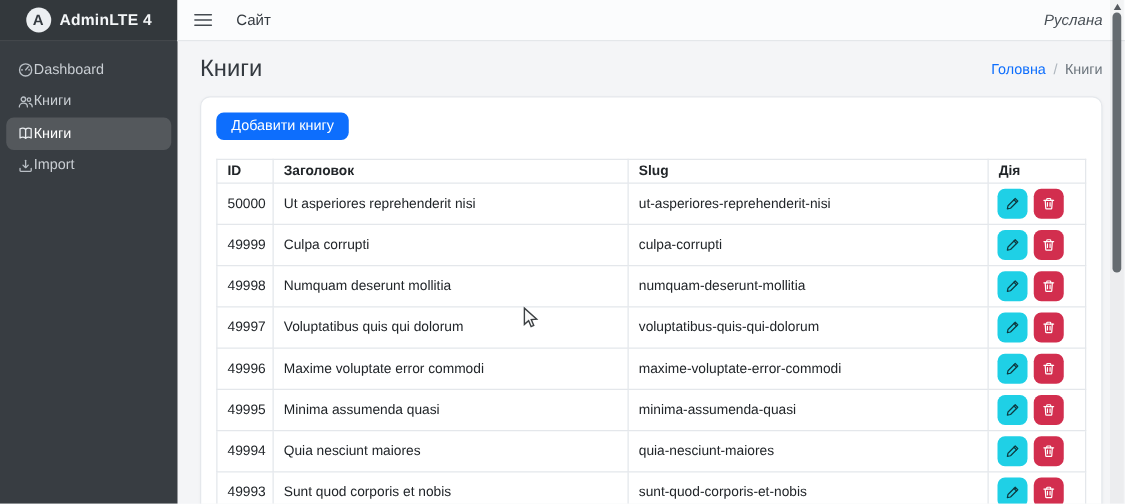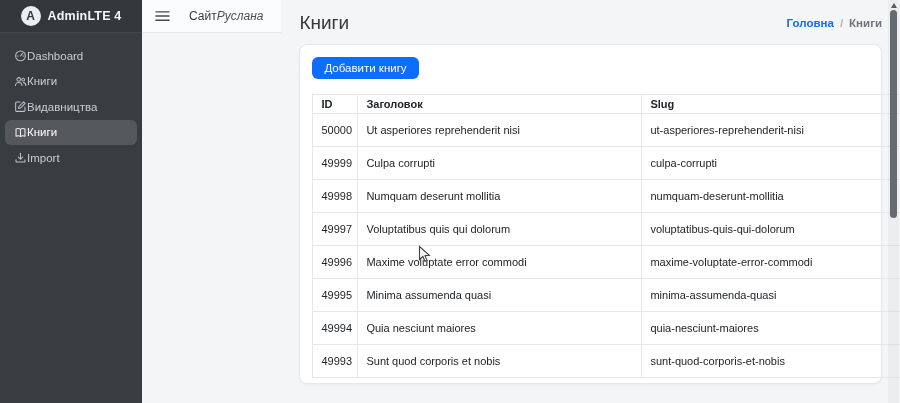--- a/index.html
+++ b/index.html
@@ -31,35 +31,35 @@
     display:flex; align-items:center; gap:0; height:25.5px;
     padding:0 9px; border-radius:6px; cursor:pointer; color:#c9ced3;
     font-size:11.5px;
   }
   .nav-item .icn { width:13px; height:13px; flex:0 0 13px; display:flex; align-items:center; color:#b9bfc5; }
   .nav-item.active { background:rgba(255,255,255,.14); color:#fff; }
   .nav-item.active .icn { color:#e9ecef; }
   .icn svg { width:13px; height:13px; stroke:currentColor; fill:none; stroke-width:1.3; stroke-linecap:round; stroke-linejoin:round; }
 
   
-  .main { flex:1; display:flex; min-width:0; }
+  .main { flex:1; display:flex; flex-direction:column; min-width:0; }
   .navbar {
     height:33px; background:#fbfcfd; border-bottom:1px solid #e4e7ea;
     display:flex; align-items:center; padding:0 18px 0 13px; flex:0 0 33px;
   }
   .hamburger { width:17px; height:14px; display:flex; align-items:center; cursor:pointer; color:#444a50; background:none; border:none; }
   .hamburger svg { width:15px; height:12px; stroke:currentColor; stroke-width:1.4; stroke-linecap:round; }
   .site-link { margin-left:17px; color:#343a40; font-size:12px; text-decoration:none; cursor:pointer; }
   .nav-spacer { flex:1; }
   .user-name { color:#495057; font-size:12px; cursor:pointer;font-style:italic; }
 
   .content { padding:9px 18px 0 18px; flex:1; overflow:hidden; }
   .page-head { display:flex; align-items:center; justify-content:space-between; margin:3px 0 10px 0; }
   .page-title { font-size:19px; font-weight:500; color:#343a40; }
-  .breadcrumb { font-size:11.5px; color:#868e96; display:flex; gap:6px; align-items:center;font-weight:bold; }
+  .breadcrumb { font-size:11.5px; color:#868e96; display:flex; gap:6px; align-items:center; }
   .bc-home { color:var(--link,#0d6efd); text-decoration:none; cursor:pointer; }
   .bc-sep { color:#adb5bd; }
   .bc-current { color:#6c757d; }
 
   .card {
     background:#fff; border:1px solid #e5e8ec; border-radius:8px;
     box-shadow:0 1px 3px rgba(0,0,0,.04); padding:12px; height:340px;
   }
   .btn-add {
     background:var(--primary,#0d6efd); color:#fff; border:none; border-radius:6px;
@@ -125,29 +125,20 @@
           <svg viewBox="0 0 16 16">
               <circle cx="5.8" cy="5.4" r="2.2"></circle>
               <path d="M1.8 13c0-2.3 1.8-3.7 4-3.7s4 1.4 4 3.7"></path>
               <circle cx="11.3" cy="5.8" r="1.7"></circle>
               <path d="M11.7 9.4c1.7.3 2.8 1.6 2.8 3.4"></path>
             </svg>
         </span>
         <span>Книги</span>
       </div>
 
-      <div class="nav-item">
-        <span class="icn">
-          <svg viewBox="0 0 16 16">
-              <path d="M13.5 8.5v4a1.5 1.5 0 0 1-1.5 1.5H3.5A1.5 1.5 0 0 1 2 12.5V4a1.5 1.5 0 0 1 1.5-1.5h4"></path>
-              <path d="M11.8 2.3l1.9 1.9L8 9.9l-2.4.5.5-2.4z"></path>
-            </svg>
-        </span>
-        <span>Видавництва</span>
-      </div>
 
       <div class="nav-item active">
         <span class="icn">
           <svg viewBox="0 0 16 16">
               <path d="M8 4.2C6.6 3 4.1 3 2.5 3.8v8.9C4.1 11.9 6.6 11.9 8 13c1.4-1.1 3.9-1.1 5.5-.3V3.8C11.9 3 9.4 3 8 4.2z"></path>
               <path d="M8 4.2V13"></path>
             </svg>
         </span>
         <span>Книги</span>
       </div>

